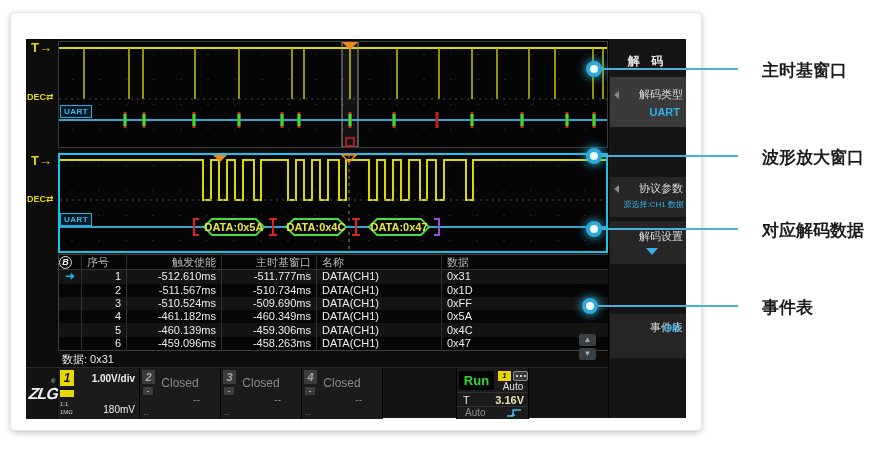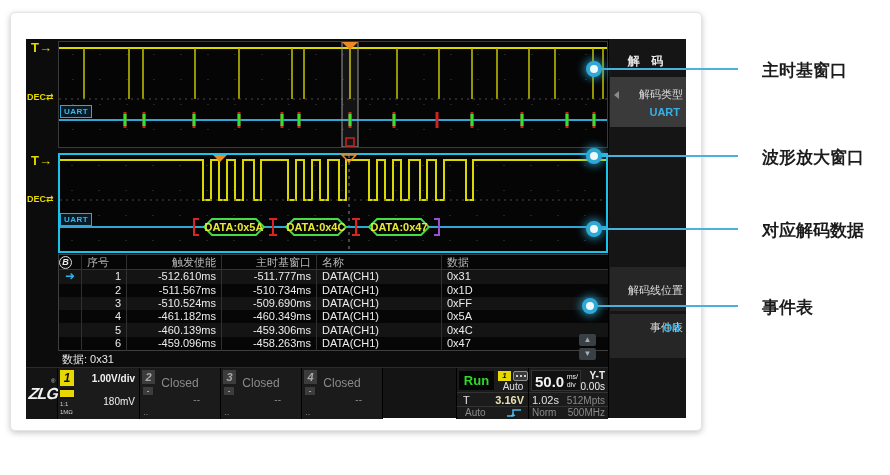--- a/index.html
+++ b/index.html
@@ -251,21 +251,21 @@
     <div class="blk" style="left:0; width:32px; background:#141414;">
       <span class="logo abs" style="left:3px; top:17px;">ZLG</span>
       <span class="abs" style="left:25px; top:10px; color:#cfcfcf; font-size:6px;">®</span>
     </div>
     <div class="blk" style="left:32px; width:82px;">
       <span class="badge ybadge" style="left:2px; top:2px; width:14px; height:16px; font-size:12px; line-height:16px;">1</span>
       <span class="abs" style="left:2px; top:20px; width:14px; height:11px; background:#e6d800; border-top:2px solid #111; box-shadow:inset 0 -4px 0 -2px #111;"></span>
       <span class="abs" style="left:2px; top:33px; color:#cfcfcf; font-size:6px; line-height:7px;">1:1</span>
       <span class="abs" style="left:2px; top:41px; color:#cfcfcf; font-size:6px; line-height:7px;">1MΩ</span>
       <span class="chval" style="top:5px; font-weight:bold;">1.00V/div</span>
-      <span class="chval" style="top:28px;">180mV</span>
+      <span class="chval" style="top:36px;">180mV</span>
     </div>
     <div class="blk" style="left:114px; width:81px;">
       <span class="badge gbadge" style="left:2px; top:2px; width:13px; height:14px; font-size:11px; line-height:14px;">2</span>
       <span class="closedtxt">Closed</span>
       <span class="badge gbadge" style="left:3px; top:19px; width:10px; height:8px; font-size:8px; line-height:8px;">-</span>
       <span class="abs dim" style="right:20px; top:26px; font-size:10px;">--</span>
       <span class="abs dim" style="left:3px; bottom:2px; font-size:8px;">‥</span>
     </div>
     <div class="blk" style="left:195px; width:81px;">
       <span class="badge gbadge" style="left:2px; top:2px; width:13px; height:14px; font-size:11px; line-height:14px;">3</span>
@@ -293,45 +293,37 @@
       <span class="abs" style="left:0; right:0; top:24px; border-top:1px solid #333;"></span>
       <span class="abs" style="left:6px; top:26px; color:#e0e0e0; font-size:11px;">T</span>
       <span class="abs" style="right:4px; top:26px; color:#e8e0b0; font-size:11px; font-weight:bold;">3.16V</span>
       <span class="abs" style="left:0; right:0; top:38px; border-top:1px solid #333;"></span>
       <span class="abs dim" style="left:8px; top:39px; font-size:10px;">Auto</span>
       <svg class="abs" style="right:5px; top:39px;" width="17" height="11">
         <path d="M1,9 h6 v-6 h8" fill="none" stroke="#4ab8e8" stroke-width="1.5"></path>
         <path d="M7,6 l-2.5,3 h5 z" fill="#4ab8e8"></path>
       </svg>
     </div>
-    <div class="blk" style="left:503px; width:79px; border-right:none;">
-      <span class="scalebox">
-        <span class="abs" style="left:3px; top:2px; font-size:15px; font-weight:bold;">50.0</span>
-        <span class="abs" style="right:2px; top:2px; font-size:7px; line-height:8px; text-align:left;"><span>ms/</span><br><span>div</span></span>
-      </span>
-      <span class="abs" style="right:3px; top:2px; color:#f0f0f0; font-size:10px; font-weight:bold;">Y-T</span>
-      <span class="abs" style="right:3px; top:13px; color:#f0f0f0; font-size:10px;">0.00s</span>
-      <span class="abs" style="left:0; right:0; top:24px; border-top:1px solid #333;"></span>
-      <span class="abs" style="left:3px; top:26px; color:#e0e0e0; font-size:11px;">1.02s</span>
-      <span class="abs dim" style="right:3px; top:27px; font-size:10px;">512Mpts</span>
-      <span class="abs" style="left:0; right:0; top:38px; border-top:1px solid #333;"></span>
-      <span class="abs dim" style="left:3px; top:39px; font-size:10px;">Norm</span>
-      <span class="abs dim" style="right:3px; top:39px; font-size:10px;">500MHz</span>
-    </div>
   </div>
 
   <div class="menu">
     <div class="menu-title">解 码</div>
     <div class="mitem sel" style="top:38px; height:50px;">
       <span class="chev" style="top:14px;"></span>
       <span class="mlabel" style="top:10px;">解码类型</span>
       <span class="mvalue" style="top:29px;">UART</span>
     </div>
-    <div class="mitem" style="top:228px; height:44px;">
-      <span class="mlabel" style="top:16px;">解码线位置</span>
+    <div class="mitem" style="top:138px; height:40px;">
+      <span class="chev" style="top:8px;"></span>
+      <span class="mlabel" style="top:4px;">协议参数</span>
+      <span class="mvalue" style="top:22px; font-size:8px; font-weight:normal; right:2px;">源选择:CH1 数据</span>
+    </div>
+    <div class="mitem" style="top:182px; height:43px;">
+      <span class="mlabel" style="top:8px;">解码设置</span>
+      <span class="dnarrow" style="top:27px;"></span>
     </div>
     <div class="mitem" style="top:275px; height:44px;">
       <span class="mlabel" style="top:6px;">事件表</span>
       <span class="mvalue" style="top:8px;">ON</span>
     </div>
   </div>
 
 </div>
 </div>
 

